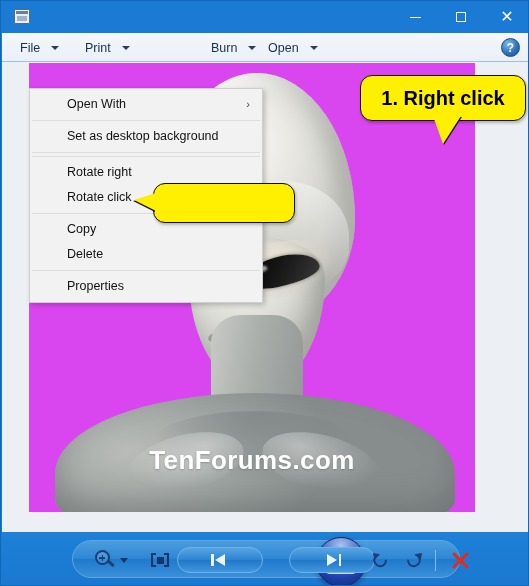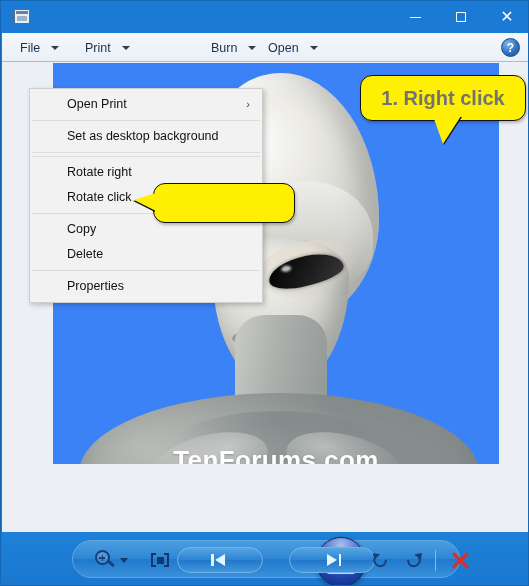--- a/index.html
+++ b/index.html
@@ -75,22 +75,22 @@
     display:flex;align-items:center;justify-content:center;
     cursor:default;
   }
   
   .viewport{
     position:absolute;left:1px;top:61px;width:527px;height:471px;
     background:#eceff4;
     overflow:hidden;
   }
   .canvas{
-    position:absolute;left:51px;top:1px;width:446px;height:401px;
-    background:#3b82f6;overflow:hidden;
+    position:absolute;left:27px;top:1px;width:446px;height:449px;
+    background:#d946ef;overflow:hidden;
   }
   
   .alien{
     position:absolute;left:0;top:0;width:446px;height:449px;
   }
   .a-head{
     position:absolute;left:130px;top:10px;width:196px;height:252px;
     background:
       radial-gradient(ellipse 60% 48% at 36% 28%, #fdfdfc 0%, #ecebe6 45%, #d2d2cc 100%);
     border-radius:50% 50% 46% 46% / 58% 58% 42% 42%;
@@ -187,21 +187,21 @@
   .ctxitem .sub-arrow{
     position:absolute;right:12px;top:0;line-height:25px;
     font-size:11px;color:#444;
   }
   .ctxsep{
     height:1px;margin:3px 2px;background:#dcdcdc;
   }
   
   .callout{
     position:absolute;background:#ffef00;border:1px solid #111;
-    border-radius:12px;color:#737373;font-weight:bold;
+    border-radius:12px;color:#000000;font-weight:bold;
     display:flex;align-items:center;justify-content:center;
     z-index:40;box-shadow:1px 2px 3px rgba(0,0,0,.25);
   }
   .callout1{
     left:359px;top:74px;width:164px;height:44px;font-size:20px;
   }
   .callout1 .tail{
     position:absolute;left:72px;top:40px;width:0;height:0;
     border-left:10px solid transparent;border-right:18px solid transparent;
     border-top:28px solid #ffef00;
@@ -384,21 +384,21 @@
         <div class="a-collar"></div>
         <div class="a-chest-l"></div>
         <div class="a-chest-r"></div>
       </div>
       <div class="watermark">TenForums.com</div>
     </div>
   </div>
 
   <div class="ctxmenu">
     <div class="ctxitem">
-      <span>Open Print</span>
+      <span>Open With</span>
       <span class="sub-arrow">›</span>
     </div>
     <div class="ctxsep"></div>
     <div class="ctxitem">
       <span>Set as desktop background</span>
     </div>
     <div class="ctxsep"></div>
     <div class="ctxsep"></div>
     <div class="ctxitem">
       <span>Rotate right</span>

